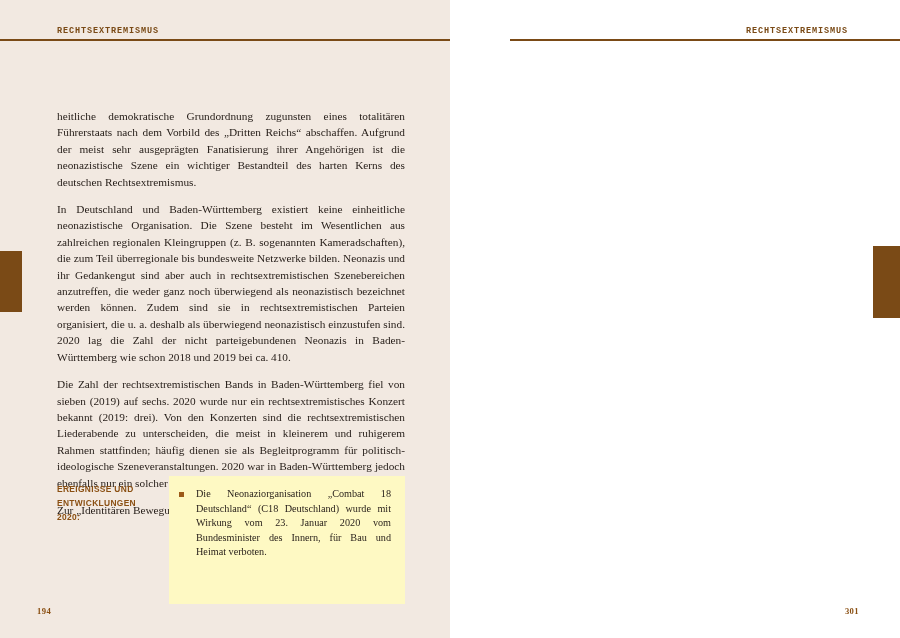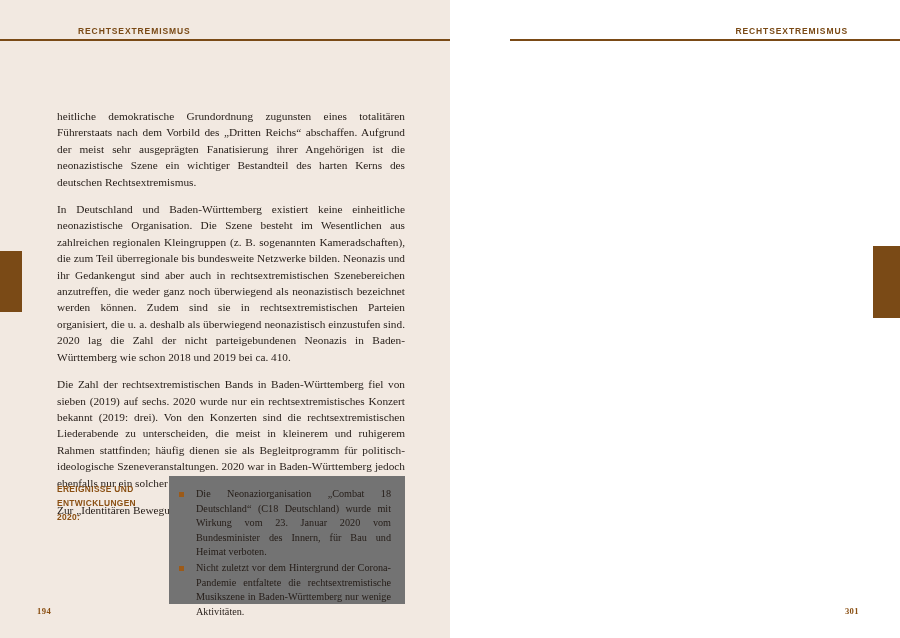--- a/index.html
+++ b/index.html
@@ -30,28 +30,27 @@
   }
   .page-right {
     width: 450px;
     background: #ffffff;
   }
 
   
   .runhead {
     position: absolute;
     top: 26px;
-    font-family: Liberation Sans, sans-serif;
+    font-family: Liberation Mono, monospace;
     font-weight: bold;
     font-size: 8.5px;
     letter-spacing: 0.9px;
     color: #7a4a16;
     text-transform: uppercase;
     white-space: nowrap;
-    margin-left: 21px;
   }
   .runhead-left  { left: 57px; }
   .runhead-right { right: 52px; }
 
   .rule {
     position: absolute;
     top: 39px;
     height: 1.6px;
     background: #7a4a16;
   }
@@ -139,21 +138,21 @@
     line-height: 14px;
     color: #8a4f12;
     text-transform: uppercase;
   }
   .infobox-body {
     position: absolute;
     left: 112px;
     top: 0;
     width: 236px;
     height: 128px;
-    background: #737373;
+    background: #fef9c3;
     box-sizing: border-box;
     padding: 11px 14px 10px 10px;
   }
   .infobox-body ul.sq > li {
     font-size: 10.2px;
     line-height: 14.6px;
     color: #241c17;
     margin-bottom: 1px;
   }
   .infobox-body ul.sq > li::before {
@@ -196,21 +195,20 @@
 
     <div class="infobox">
       <div class="infobox-label">
         <span>Ereignisse und</span><br>
         <span>Entwicklungen</span><br>
         <span>2020:</span>
       </div>
       <div class="infobox-body">
         <ul class="sq">
           <li>Die Neonaziorganisation „Combat 18 Deutschland“ (C18 Deutschland) wurde mit Wirkung vom 23. Januar 2020 vom Bundesminister des Innern, für Bau und Heimat verboten.</li>
-          <li>Nicht zuletzt vor dem Hintergrund der Corona-Pandemie entfaltete die rechtsextremistische Musikszene in Baden-Württemberg nur wenige Aktivitäten.</li>
         </ul>
       </div>
     </div>
 
     <div class="folio folio-left">194</div>
   </div>
 
   <div class="page page-right">
 
     <div class="rule rule-right"></div>

